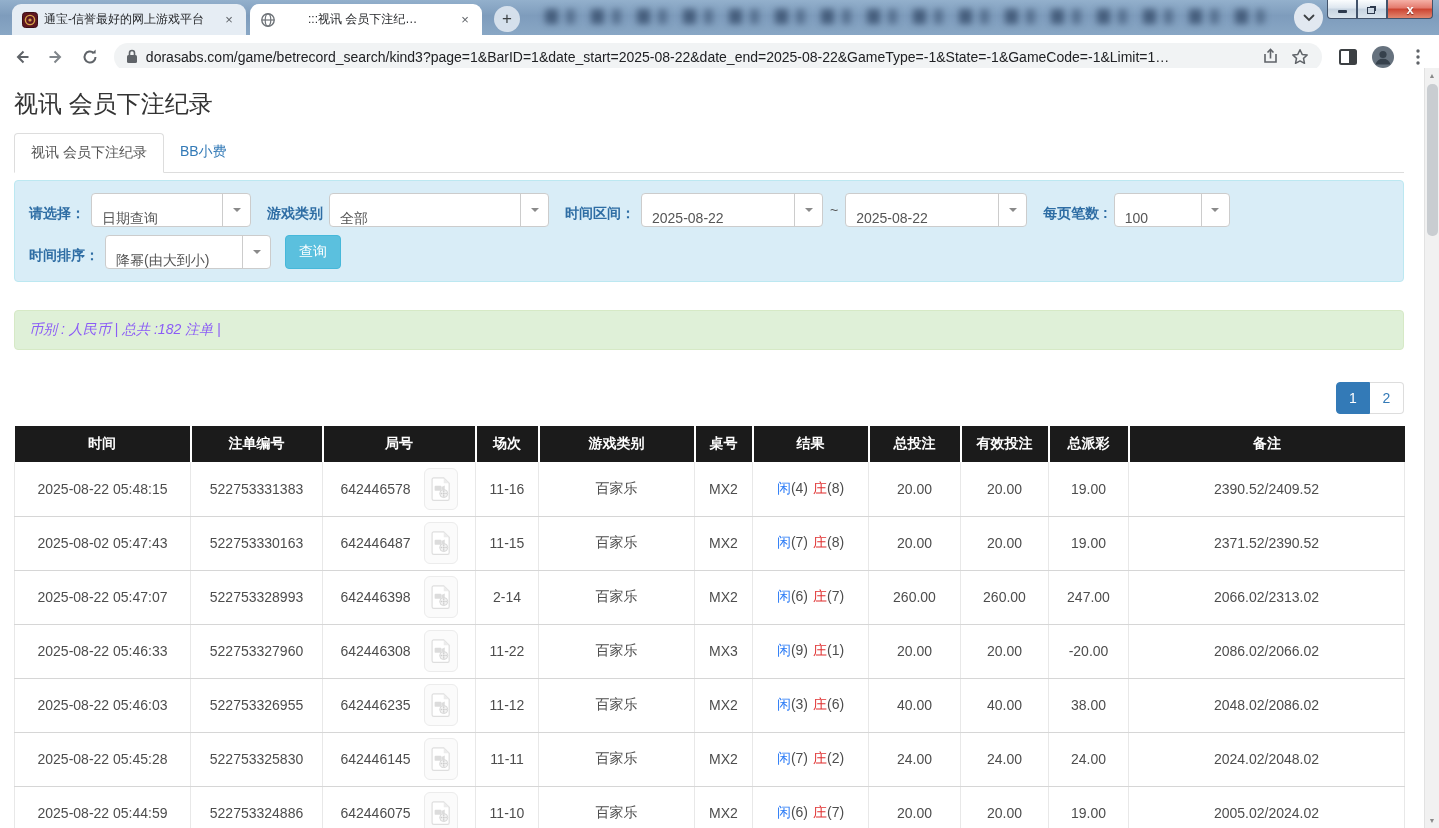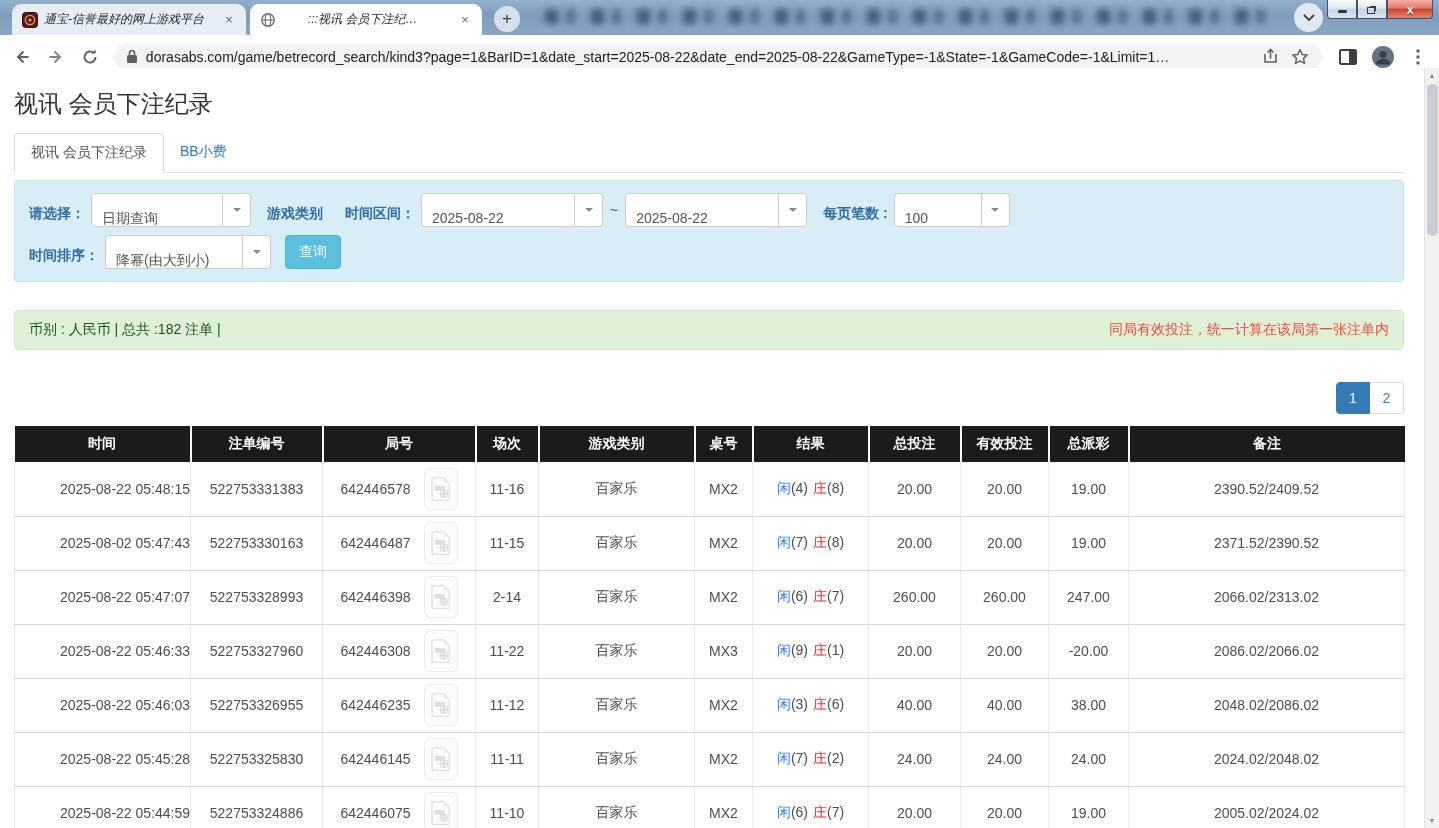--- a/index.html
+++ b/index.html
@@ -11,21 +11,21 @@
   .tabstrip { position:absolute; top:0; left:0; right:0; height:35px;
     background:linear-gradient(180deg,#93b0cc 0%,#7e9cbc 45%,#89a7c5 100%); }
   .aero-blur { position:absolute; left:545px; top:9px; width:720px; height:15px;
     background:repeating-linear-gradient(90deg, rgba(24,44,74,.55) 0 13px, rgba(24,44,74,0) 13px 21px,
       rgba(24,44,74,.38) 21px 30px, rgba(24,44,74,0) 30px 46px);
     filter:blur(3px); border-radius:3px; }
   .tab { position:absolute; top:4px; height:31px; border-radius:9px 9px 0 0;
     display:flex; align-items:center; padding:0 9px 0 10px; font-size:12px; color:#26282b; }
   .tab1 { left:12px; width:234px; background:#e6edf4; }
   .tab2 { left:250px; width:232px; background:#ffffff;gap:26px; }
-  .tab-title { flex:1; white-space:nowrap; overflow:hidden; text-overflow:ellipsis; margin:0 6px;font-style:italic; }
+  .tab-title { flex:1; white-space:nowrap; overflow:hidden; text-overflow:ellipsis; margin:0 6px; }
   .tab-close { width:16px; height:16px; border-radius:50%; display:flex; align-items:center;
     justify-content:center; color:#5f6368; font-size:13px; line-height:1; }
   .fav { width:16px; height:16px; flex:0 0 16px; }
   .newtab { position:absolute; left:494px; top:6px; width:26px; height:26px; border-radius:50%;
     background:rgba(228,235,243,.85); color:#3c4043; font-size:17px; display:flex;
     align-items:center; justify-content:center; }
   .tab-chevron { position:absolute; left:1294px; top:3px; width:29px; height:29px; border-radius:50%;
     background:rgba(233,238,244,.92); display:flex; align-items:center; justify-content:center; }
   .winctl { position:absolute; right:6px; top:0; display:flex; }
   .wbtn { width:30px; height:19px; border:1px solid #42536b; border-top:none;
@@ -71,36 +71,36 @@
   .sel-caret { width:28px; border-left:1px solid #ccc; display:flex; align-items:center; justify-content:center; }
   .caret-tri { width:0; height:0; border-left:4px solid transparent; border-right:4px solid transparent;
     border-top:4px solid #8a8a8a; }
   .tilde { font-size:14px; color:#555; margin:0 7px; }
   .btn-search { height:34px; padding:0 13px; margin-left:14px; background:#5bc0de; border:1px solid #46b8da;
     border-radius:4px; color:#fff; font-size:14px; cursor:pointer;
     font-family:"Liberation Sans","DejaVu Sans",sans-serif; }
 
   .summary { margin:28px 20px 0 14px; background:#dff0d8; border:1px solid #d6e9c6; border-radius:4px;
     height:40px; display:flex; align-items:center; padding:0 14px; font-size:14px; }
-  .sum-left { color:#14532d; }
+  .sum-left { color:#8b5cf6;font-style:italic; }
   .sum-right { margin-left:auto; color:#f4483a; }
 
   .pager { display:flex; justify-content:flex-end; margin:32px 20px 0 0; }
   .pbtn { min-width:34px; height:32px; display:flex; align-items:center; justify-content:center;
     font-size:14px; border:1px solid #ddd; background:#fff; color:#337ab7; cursor:pointer; }
   .pbtn.active { background:#337ab7; border-color:#337ab7; color:#fff; border-radius:4px 0 0 4px; }
   .pbtn.last { border-left:none; border-radius:0 4px 4px 0; }
 
   table.rec { border-collapse:collapse; table-layout:fixed; width:1390px; margin:12px 0 0 14px; }
   .rec th { background:#1b1b1b; color:#fff; font-size:14px; font-weight:bold; height:36px;
     border-right:2px solid #fff; }
   .rec th:last-child { border-right:none; }
   .rec td { height:54px; text-align:center; font-size:14px; color:#4d4d4d;
     border-bottom:1px solid #d6d6d6; border-right:1px solid #e8e8e8; background:#fff; }
-  .rec td:first-child { border-left:1px solid #e8e8e8;text-align:right; }
+  .rec td:first-child { border-left:1px solid #e8e8e8; }
   .c-round-wrap { display:flex; align-items:center; justify-content:center; gap:13px; }
   .vidbtn { width:34px; height:42px; background:#fbfbfb; border:1px solid #ececec; border-radius:6px;
     display:flex; align-items:center; justify-content:center; cursor:pointer; }
   .c-link { color:#2b7bf6; cursor:pointer; }
   .r-p { color:#2b7bf6; }
   .r-b { color:#e03131; margin-left:5px; }
   .r-v { color:#4d4d4d; }
   .neg { color:#ff2f2f; }
 
   
@@ -234,20 +234,26 @@
     <div class="filter-panel">
       <div class="f-row">
         <span class="f-label">请选择：</span>
         <div class="sel" style="width:160px">
           <span class="sel-text" style="flex:1">日期查询</span>
           <span class="sel-caret">
               <span class="caret-tri"></span>
             </span>
         </div>
         <span class="f-label sp">游戏类别</span>
+        <div class="sel" style="width:220px">
+          <span class="sel-text" style="flex:1">全部</span>
+          <span class="sel-caret">
+              <span class="caret-tri"></span>
+            </span>
+        </div>
         <span class="f-label sp">时间区间：</span>
         <div class="sel" style="width:182px">
           <span class="sel-text" style="flex:1">2025-08-22</span>
           <span class="sel-caret">
               <span class="caret-tri"></span>
             </span>
         </div>
         <span class="tilde">~</span>
         <div class="sel" style="width:182px">
           <span class="sel-text" style="flex:1">2025-08-22</span>
@@ -270,21 +276,20 @@
           <span class="sel-caret">
               <span class="caret-tri"></span>
             </span>
         </div>
         <button class="btn-search">查询</button>
       </div>
     </div>
 
     <div class="summary">
       <span class="sum-left">币别 : 人民币 | 总共 :182 注单 |</span>
-      <span class="sum-right">同局有效投注，统一计算在该局第一张注单内</span>
     </div>
 
     <div class="pager">
       <div class="pbtn active">1</div>
       <div class="pbtn last">2</div>
     </div>
 
     <table class="rec">
       <colgroup>
         <col style="width:176px">

